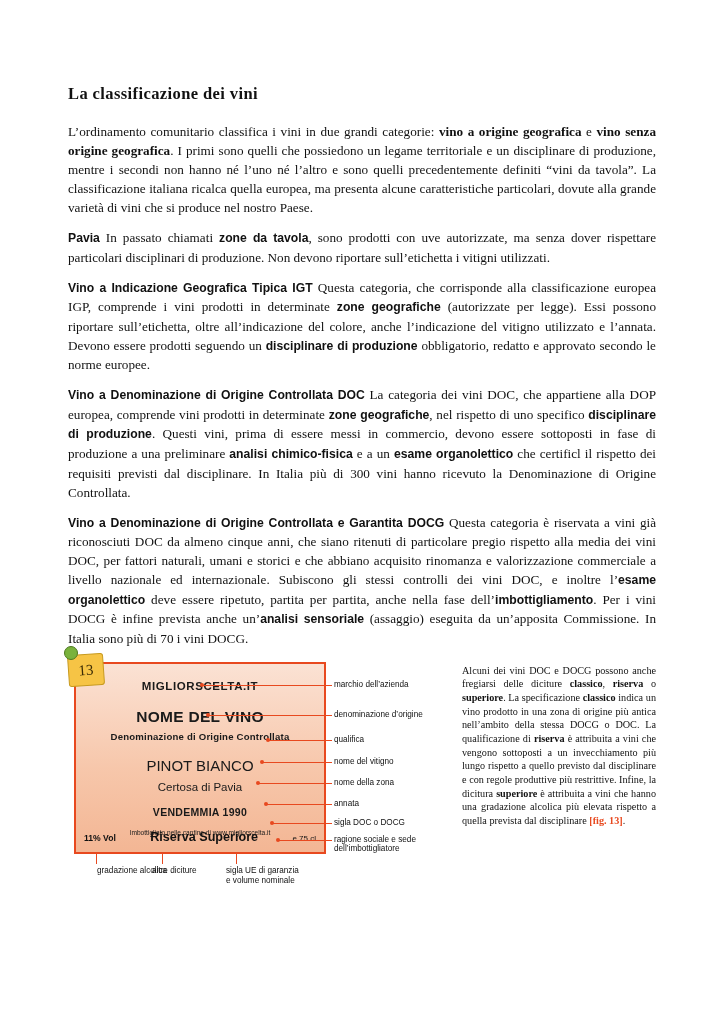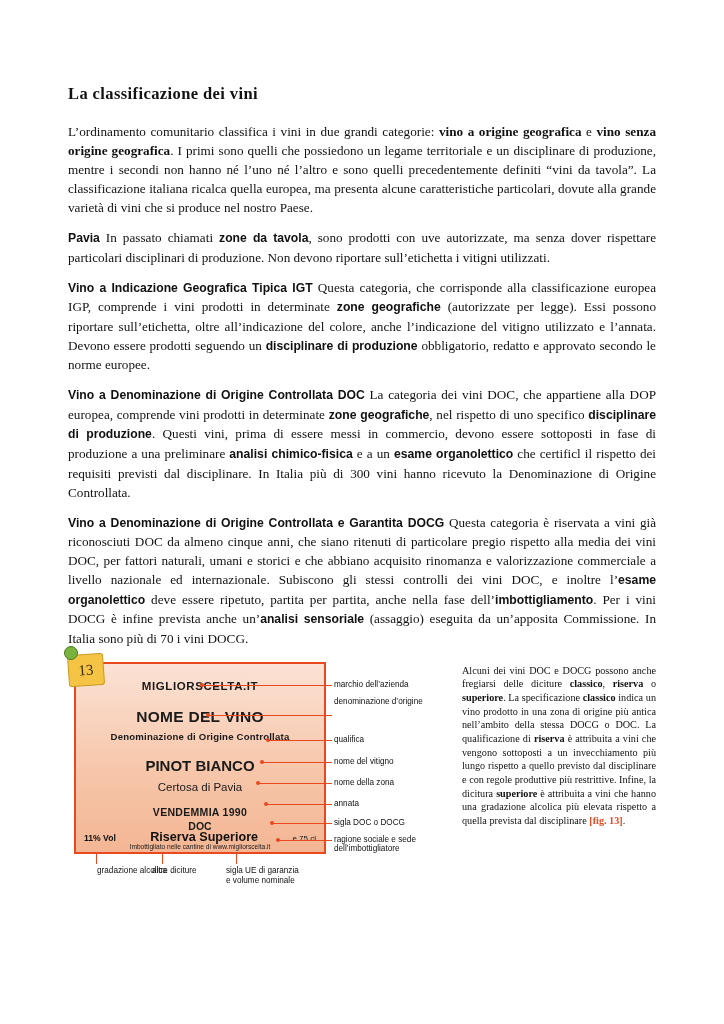--- a/index.html
+++ b/index.html
@@ -108,21 +108,21 @@
   }
   .l-doc {
     margin-top: 5px;
     font-size: 9.6px;
     font-weight: bold;
     letter-spacing: 0.2px;
   }
   .l-grape {
     margin-top: 15px;
     font-size: 15px;
-    font-weight: bold;
+    font-weight: normal;
   }
   .l-zone {
     margin-top: 7px;
     font-size: 11.5px;
   }
   .l-vintage {
     margin-top: 13px;
     font-size: 10.5px;
     font-weight: bold;
     letter-spacing: 0.3px;
@@ -233,35 +233,34 @@
     <div class="label-box">
       <div class="pin"></div>
       <div class="badge">13</div>
 
       <div class="lbl-line l-brand">MIGLIORSCELTA.IT</div>
       <div class="lbl-line l-name">NOME DEL VINO</div>
       <div class="lbl-line l-doc">Denominazione di Origine Controllata</div>
       <div class="lbl-line l-grape">PINOT BIANCO</div>
       <div class="lbl-line l-zone">Certosa di Pavia</div>
       <div class="lbl-line l-vintage">VENDEMMIA 1990</div>
-      <div class="lbl-line l-docshort">DOC</div>
       <div class="lbl-line l-bottler">Imbottigliato nelle cantine di www.migliorscelta.it</div>
 
       <div class="l-bottom">
         <span class="l-vol">11% Vol</span>
         <span class="l-res">Riserva Superiore</span>
         <span class="l-cl">e 75 cl</span>
       </div>
     </div>
 
     <div class="callout-col" id="callout-col">
         <div class="callout" style="top: 18px;">marchio dell’azienda</div>
         <div class="leader" style="top: 23px; left: -126px; width: 130px;"></div>
         <div class="dot" style="top: 21px; left: -128px;"></div>
-        <div class="callout" style="top: 35px;">denominazione d’origine</div>
+        <div class="callout" style="top: 48px;">denominazione d’origine</div>
         <div class="leader" style="top: 53px; left: -120px; width: 124px;"></div>
         <div class="dot" style="top: 51px; left: -122px;"></div>
         <div class="callout" style="top: 73px;">qualifica</div>
         <div class="leader" style="top: 78px; left: -60px; width: 64px;"></div>
         <div class="dot" style="top: 76px; left: -62px;"></div>
         <div class="callout" style="top: 95px;">nome del vitigno</div>
         <div class="leader" style="top: 100px; left: -66px; width: 70px;"></div>
         <div class="dot" style="top: 98px; left: -68px;"></div>
         <div class="callout" style="top: 116px;">nome della zona</div>
         <div class="leader" style="top: 121px; left: -70px; width: 74px;"></div>

